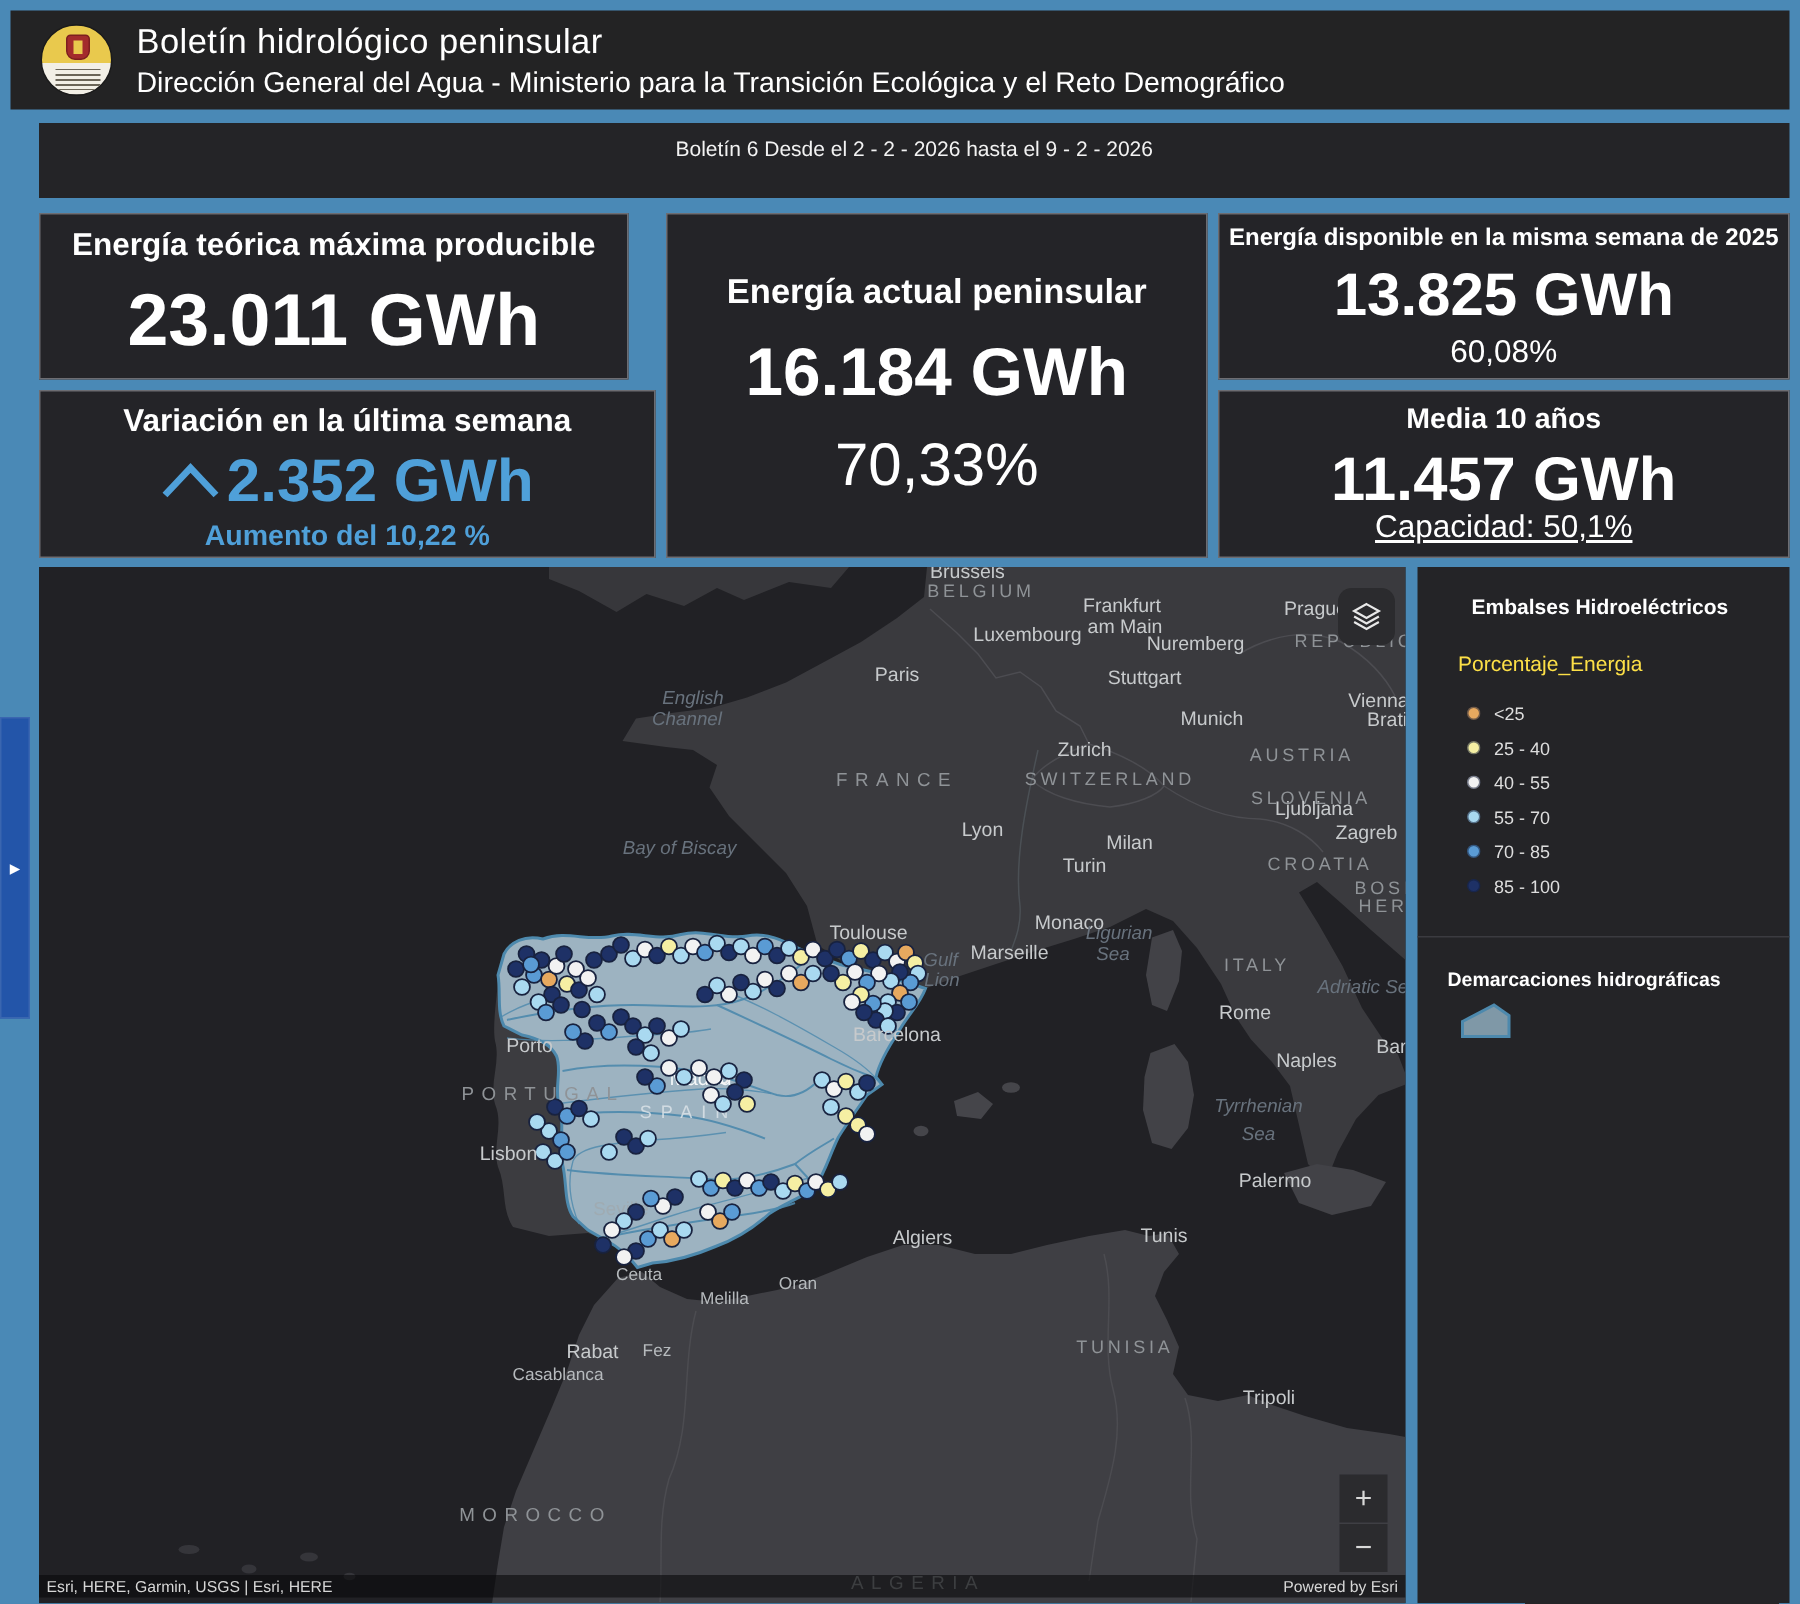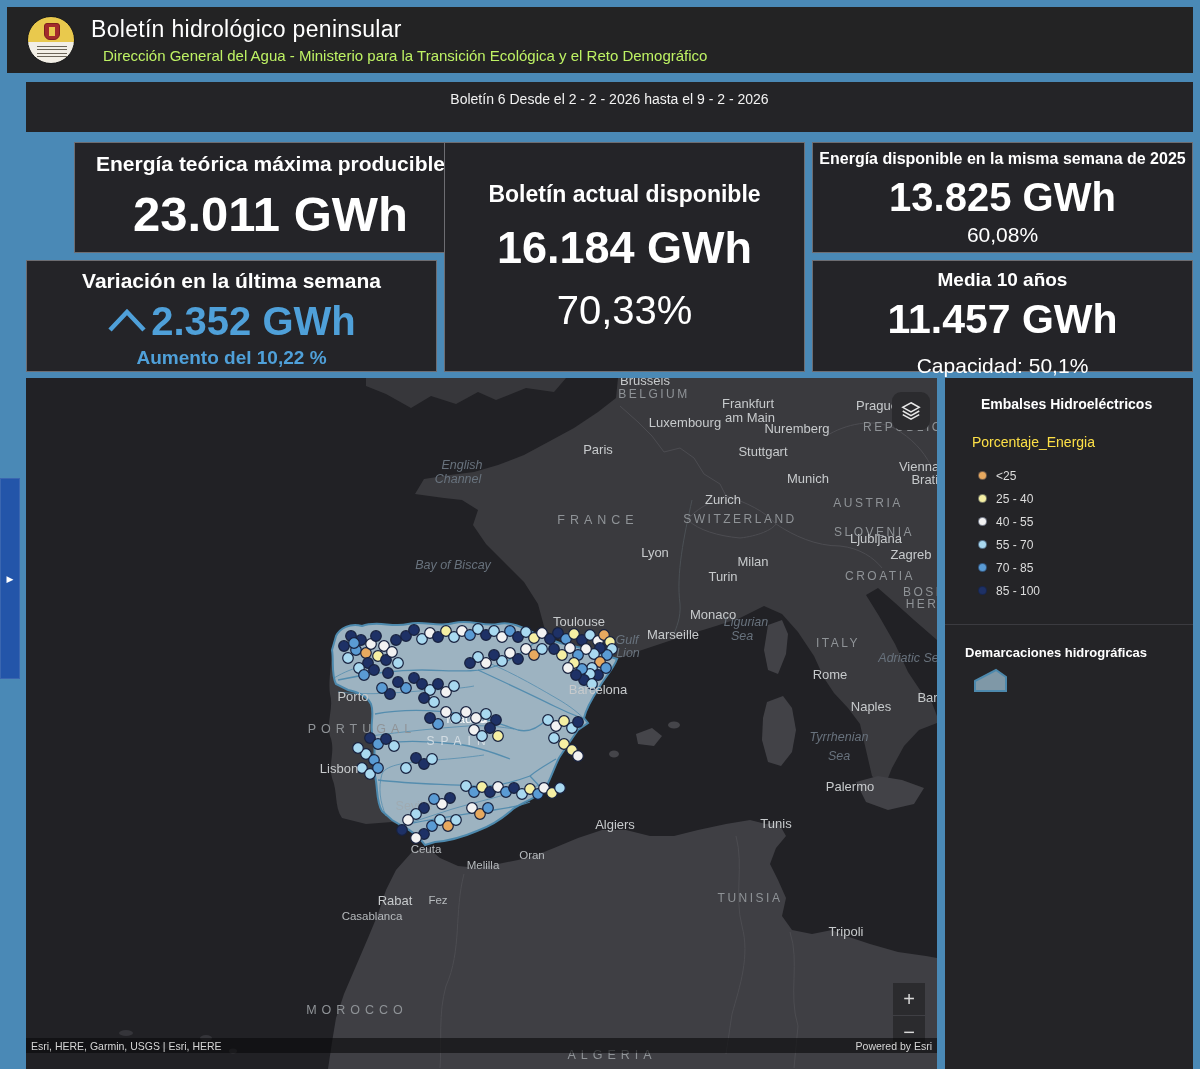--- a/index.html
+++ b/index.html
@@ -11,67 +11,67 @@
           display:flex;align-items:center;padding-left:20px;}
   .logo{width:48px;height:48px;border-radius:50%;position:relative;overflow:hidden;flex:0 0 48px;
         background:linear-gradient(180deg,#e9c94d 0 54%,#f2efe6 54% 100%);border:1px solid #1b1b1b;}
   .logo .emblem{position:absolute;left:16px;top:6px;width:16px;height:17px;background:#a32c2c;
         border-radius:3px 3px 6px 6px;border:1px solid #7d1f1f;}
   .logo .emblem:before{content:"";position:absolute;left:4px;top:3px;width:6px;height:9px;background:#e9c94d;}
   .logo .lines{position:absolute;left:9px;top:29px;width:30px;height:14px;
         background:repeating-linear-gradient(180deg,#6b6558 0 1px,transparent 1px 3.4px);}
   .header-text{margin-left:16px;}
   .title{color:#ffffff;font-size:23px;letter-spacing:.3px;}
-  .subtitle{color:#bef264;font-size:15px;margin-top:4px;margin-left:12px;}
+  .subtitle{color:#ffffff;font-size:19px;margin-top:4px;}
 
   
   .bulletin{position:absolute;left:26px;top:82px;width:1167px;height:50px;background:#242427;
             display:flex;align-items:flex-start;justify-content:center;padding-top:9px;}
   .bulletin span{color:#f2f2f2;font-size:14px;}
 
   
   .card{position:absolute;background:#242428;border:1px solid #6d6d72;color:#fff;
         display:flex;flex-direction:column;align-items:center;}
   .card .c-title{font-weight:700;text-align:center;line-height:1.15;}
   .card .c-value{font-weight:700;line-height:1;}
-  .card1{left:26px;top:142px;width:393px;height:111px;padding-top:9px;margin-left:48px;}
+  .card1{left:26px;top:142px;width:393px;height:111px;padding-top:9px;}
   .card1 .c-title{font-size:21px;}
   .card1 .c-value{font-size:49px;margin-top:14px;}
   .card2{left:444px;top:142px;width:361px;height:230px;justify-content:center;gap:18px;}
   .card2 .c-title{font-size:23px;}
   .card2 .c-value{font-size:45px;}
   .card2 .c-pct{font-size:40px;font-weight:400;}
   .card3{left:812px;top:142px;width:381px;height:111px;padding-top:7px;}
   .card3 .c-title{font-size:16px;}
   .card3 .c-value{font-size:40px;margin-top:9px;}
   .card3 .c-pct{font-size:21px;font-weight:400;margin-top:6px;}
   .card4{left:26px;top:260px;width:411px;height:112px;padding-top:8px;}
   .card4 .c-title{font-size:21px;}
   .card4 .c-valrow{display:flex;align-items:center;gap:4px;margin-top:8px;}
   .card4 .c-value{font-size:40px;color:var(--accent);}
   .card4 .c-sub{font-size:19px;font-weight:700;color:var(--accent);margin-top:6px;}
   .card5{left:812px;top:260px;width:381px;height:112px;padding-top:8px;}
   .card5 .c-title{font-size:19px;}
   .card5 .c-value{font-size:41px;margin-top:8px;}
-  .card5 .c-sub{font-size:21px;font-weight:400;margin-top:14px;}
+  .card5 .c-sub{font-size:21px;font-weight:400;margin-top:0;text-decoration:underline;}
 
   
   .left-tab{position:absolute;left:0;top:478px;width:20px;height:201px;background:#2355a9;
             border:1px solid #3a66b0;display:flex;align-items:center;justify-content:center;cursor:pointer;}
   .left-tab .tab-arrow{color:#fff;font-size:9px;}
 
   
   .map-panel{position:absolute;left:26px;top:378px;width:911px;height:691px;background:#212125;overflow:hidden;}
   .map-panel svg.basemap{position:absolute;left:0;top:0;}
   .layers-btn{position:absolute;right:7px;top:14px;width:38px;height:38px;background:#2b2b2e;border:none;
               border-radius:9px;display:flex;align-items:center;justify-content:center;cursor:pointer;}
   .zoom-ctl{position:absolute;right:12px;top:605px;display:flex;flex-direction:column;gap:1px;}
   .zoom-ctl button{width:32px;height:32px;background:#2b2b2e;color:#d9d9d9;border:none;font-size:20px;
                    line-height:1;cursor:pointer;}
-  .attrib{position:absolute;left:0;bottom:16px;width:100%;height:15px;background:rgba(10,10,12,.62);
+  .attrib{position:absolute;left:0;bottom:4px;width:100%;height:15px;background:rgba(10,10,12,.62);
           display:flex;justify-content:space-between;align-items:center;padding:0 5px;margin-top:37px;}
   .attrib span{color:#d6d6d6;font-size:10.5px;}
 
   
   text{text-anchor:middle;}
   .ml-city{fill:#c7cacc;font-size:13px;}
   .ml-city-sm{fill:#b6babd;font-size:11.5px;}
   .ml-country{fill:#8f9397;font-size:12px;letter-spacing:2.5px;}
   .ml-country-wide{fill:#8f9397;font-size:12.5px;letter-spacing:5px;}
   .ml-sea{fill:#68727d;font-size:12.5px;font-style:italic;}
@@ -110,21 +110,21 @@
   <div class="bulletin">
     <span>Boletín 6 Desde el 2 - 2 - 2026 hasta el 9 - 2 - 2026</span>
   </div>
 
   <div class="card card1">
     <div class="c-title">Energía teórica máxima producible</div>
     <div class="c-value">23.011 GWh</div>
   </div>
 
   <div class="card card2">
-    <div class="c-title">Boletín actual disponible</div>
+    <div class="c-title">Energía actual peninsular</div>
     <div class="c-value">16.184 GWh</div>
     <div class="c-pct">70,33%</div>
   </div>
 
   <div class="card card3">
     <div class="c-title">Energía disponible en la misma semana de 2025</div>
     <div class="c-value">13.825 GWh</div>
     <div class="c-pct">60,08%</div>
   </div>
 

